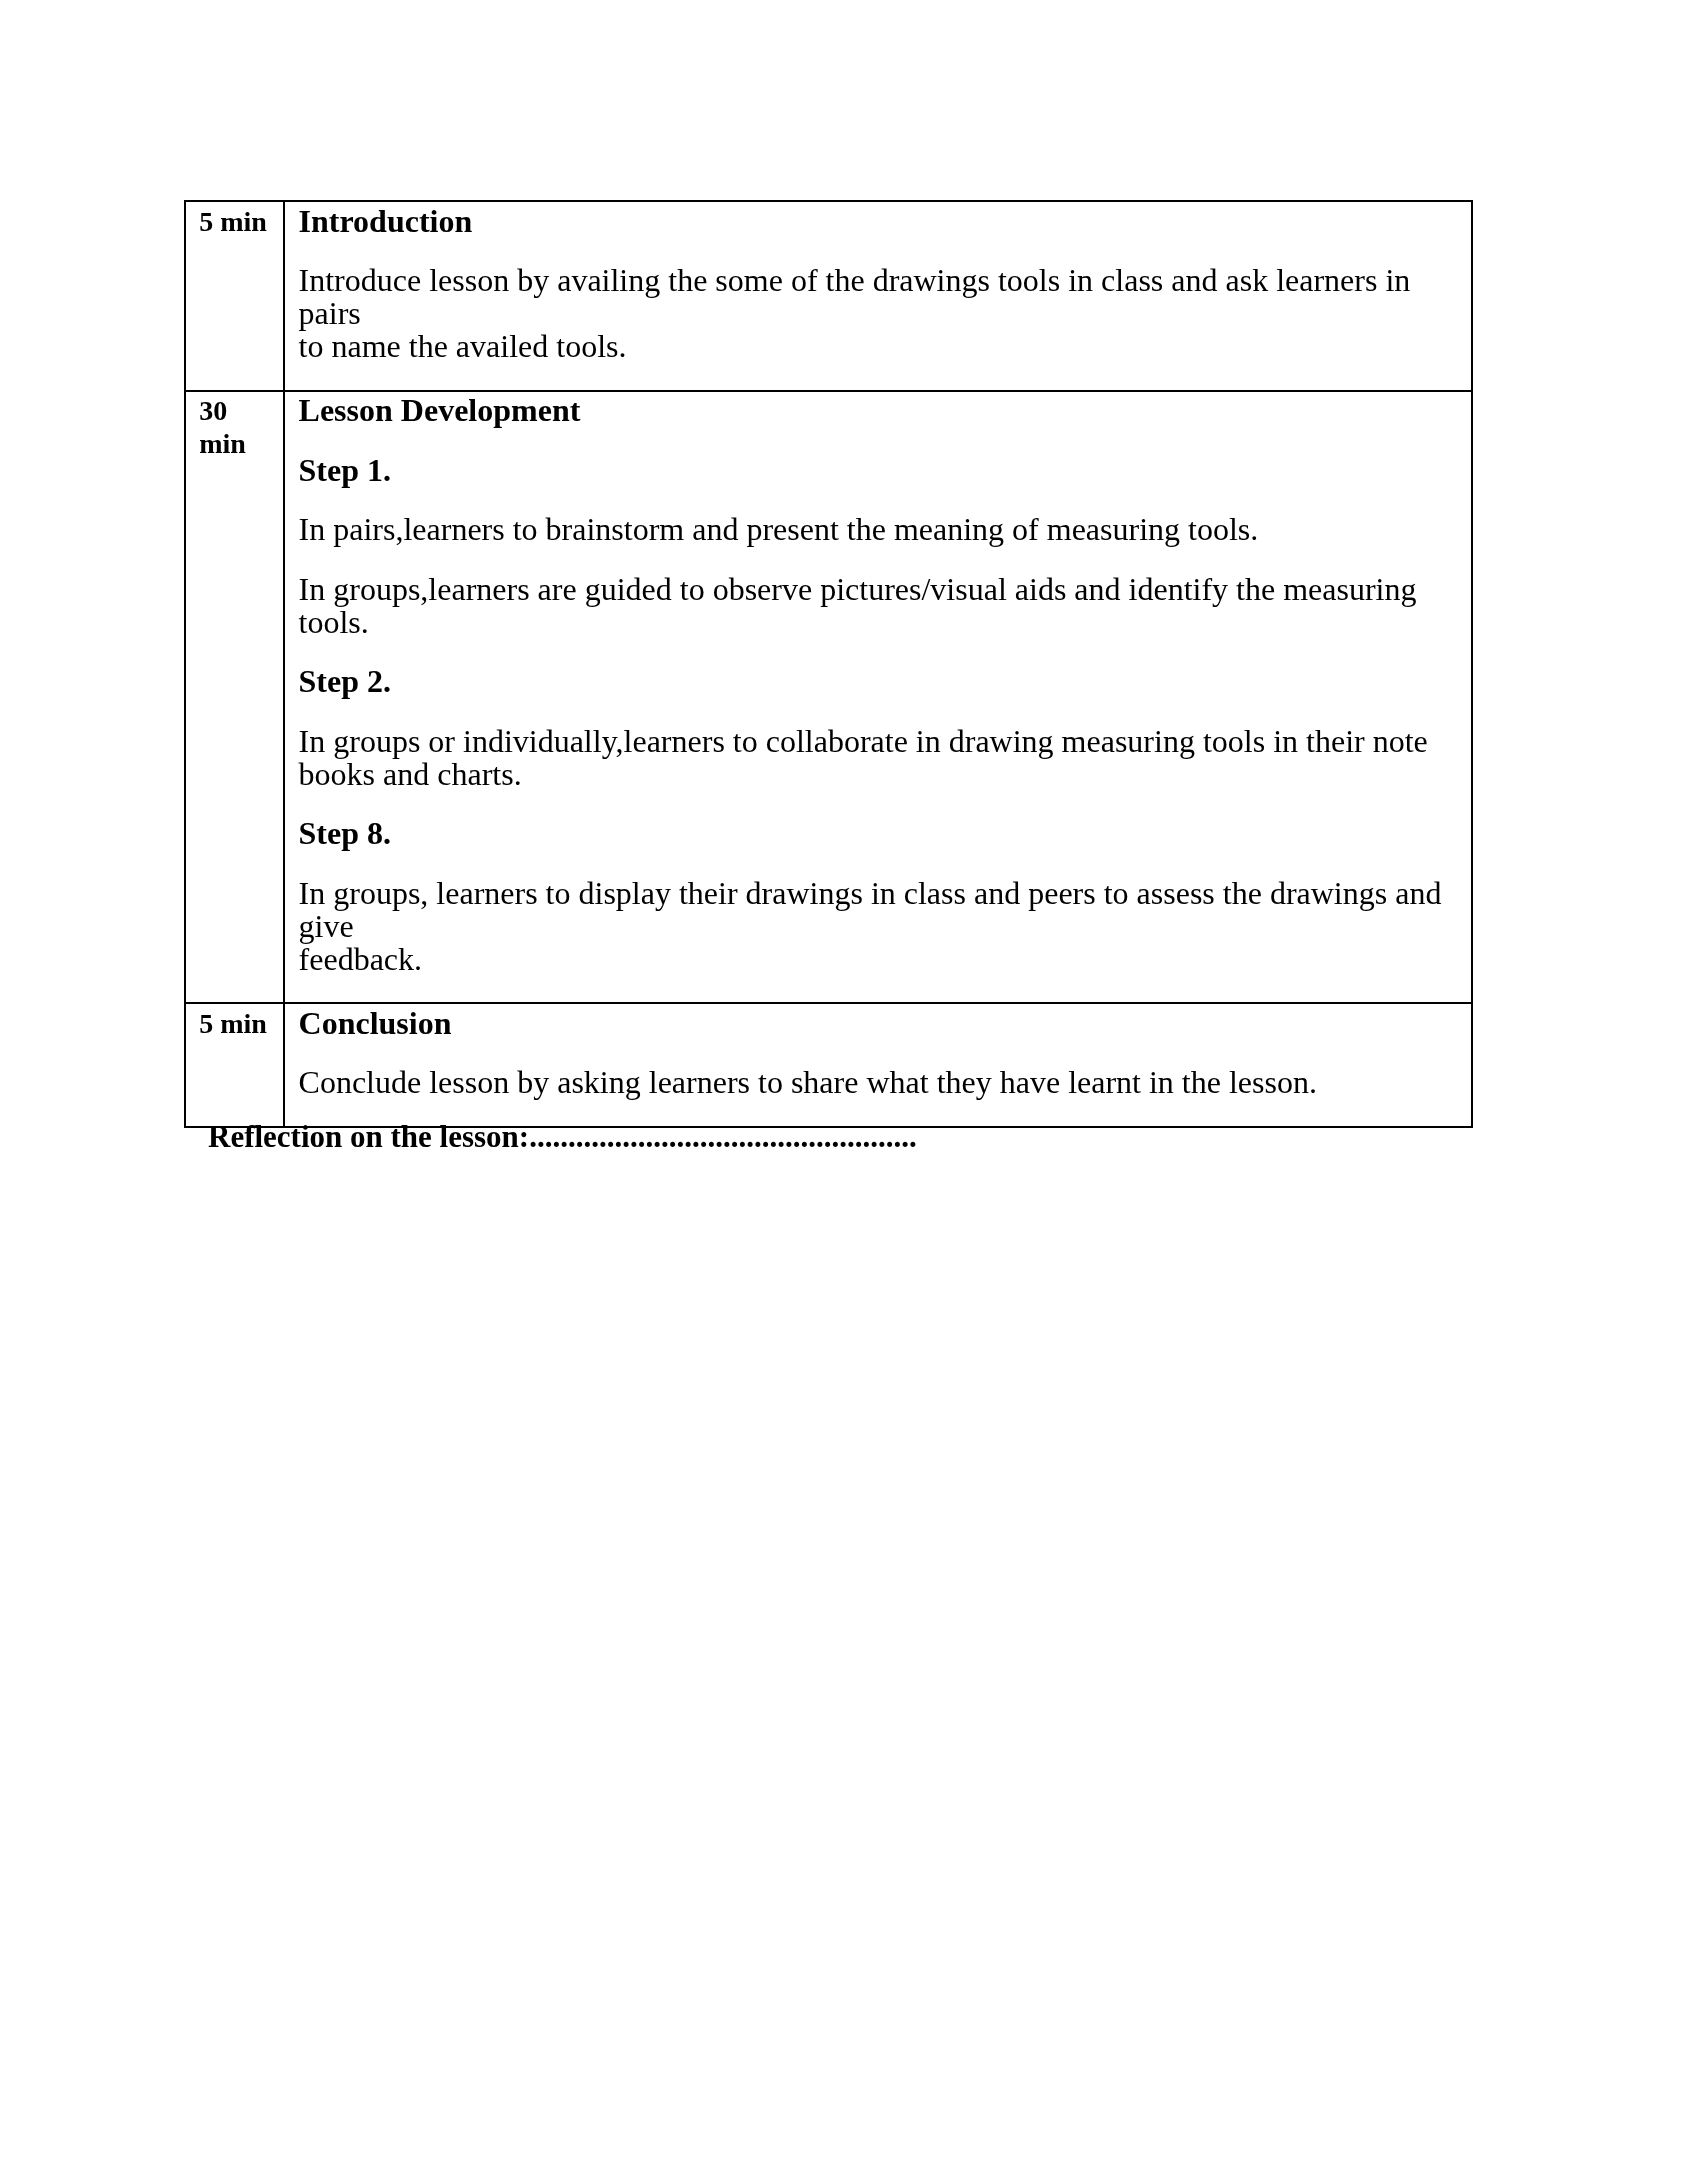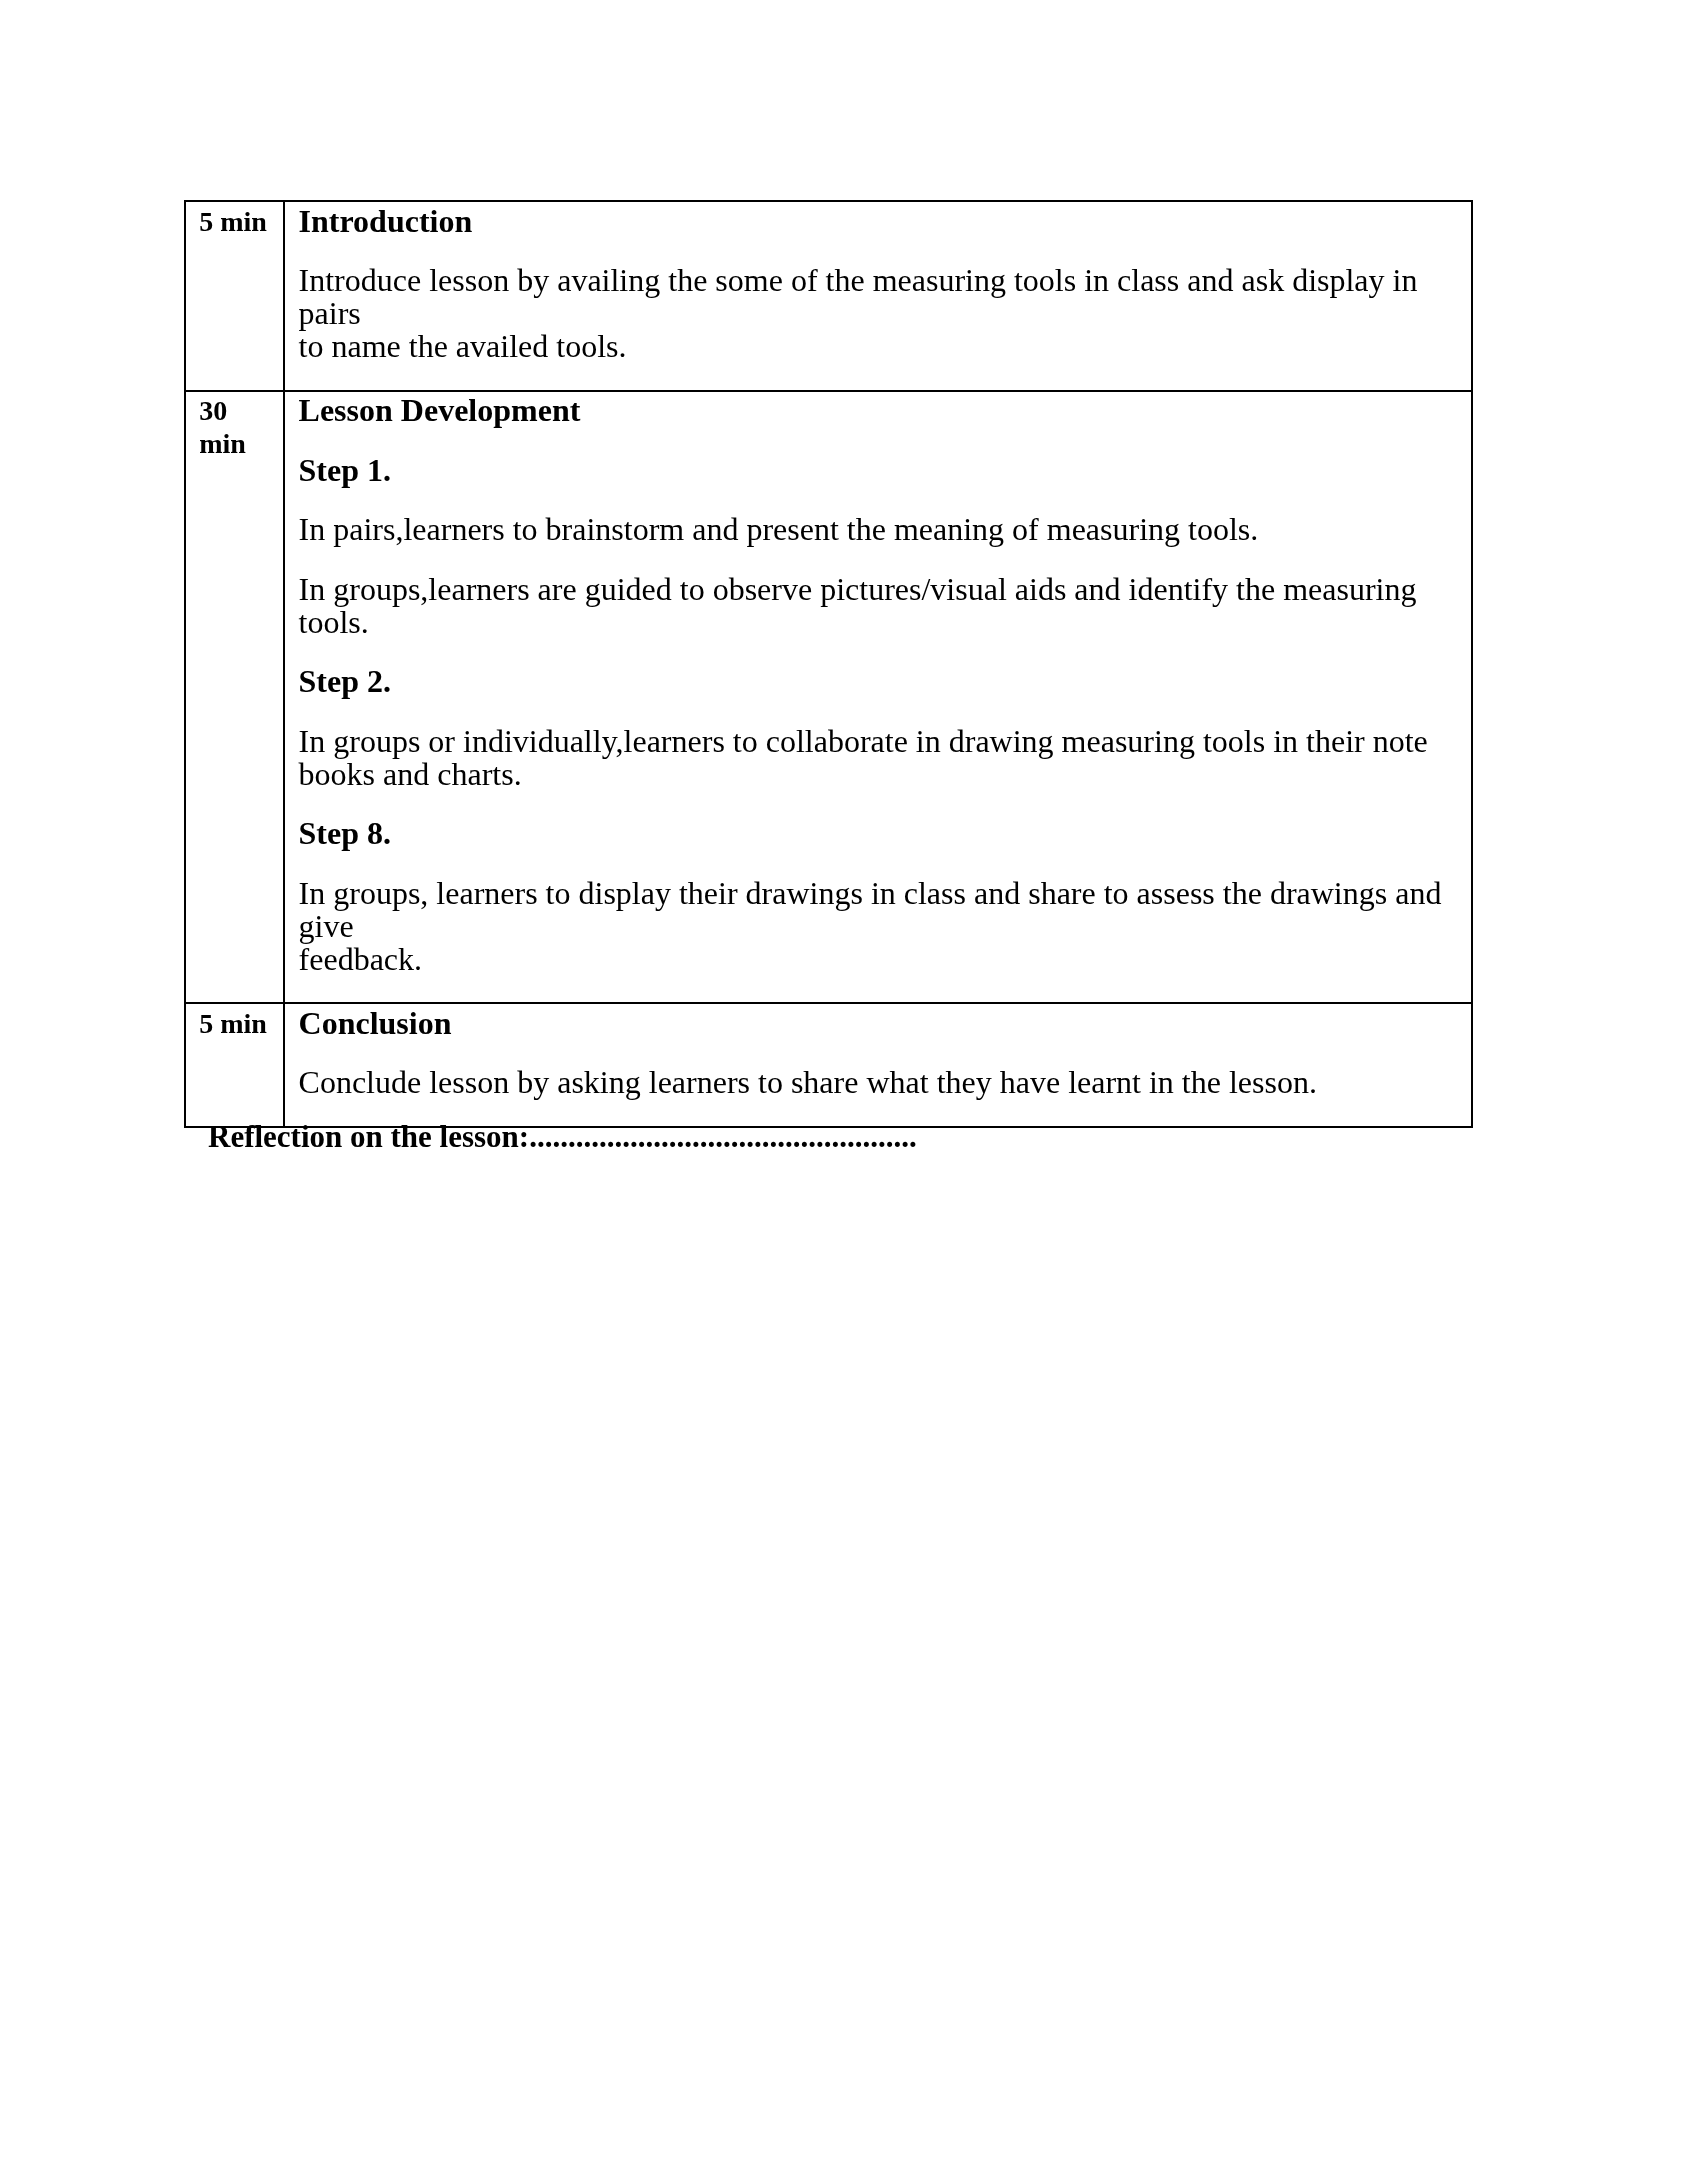--- a/index.html
+++ b/index.html
@@ -62,38 +62,38 @@
 <body>
 
 <table class="doc-table">
   <tbody>
     <tr>
       <td class="time-cell">
         <p class="time-text">5 min</p>
       </td>
       <td>
         <p class="block heading">Introduction</p>
-        <p class="block">Introduce lesson by availing the some of the measuring tools in class and ask display in pairs
+        <p class="block">Introduce lesson by availing the some of the drawings tools in class and ask learners in pairs
 to name the availed tools.</p>
       </td>
     </tr>
     <tr>
       <td class="time-cell">
         <p class="time-text">30 min</p>
       </td>
       <td>
         <p class="block heading">Lesson Development</p>
         <p class="block heading">Step 1.</p>
         <p class="block">In pairs,learners to brainstorm and present the meaning of measuring tools.</p>
         <p class="block">In groups,learners are guided to observe pictures/visual aids and identify the measuring tools.</p>
         <p class="block heading">Step 2.</p>
         <p class="block">In groups or individually,learners to collaborate in drawing measuring tools in their note
 books and charts.</p>
         <p class="block heading">Step 8.</p>
-        <p class="block">In groups, learners to display their drawings in class and share to assess the drawings and give
+        <p class="block">In groups, learners to display their drawings in class and peers to assess the drawings and give
 feedback.</p>
       </td>
     </tr>
     <tr>
       <td class="time-cell">
         <p class="time-text">5 min</p>
       </td>
       <td>
         <p class="block heading">Conclusion</p>
         <p class="block">Conclude lesson by asking learners to share what they have learnt in the lesson.</p>

